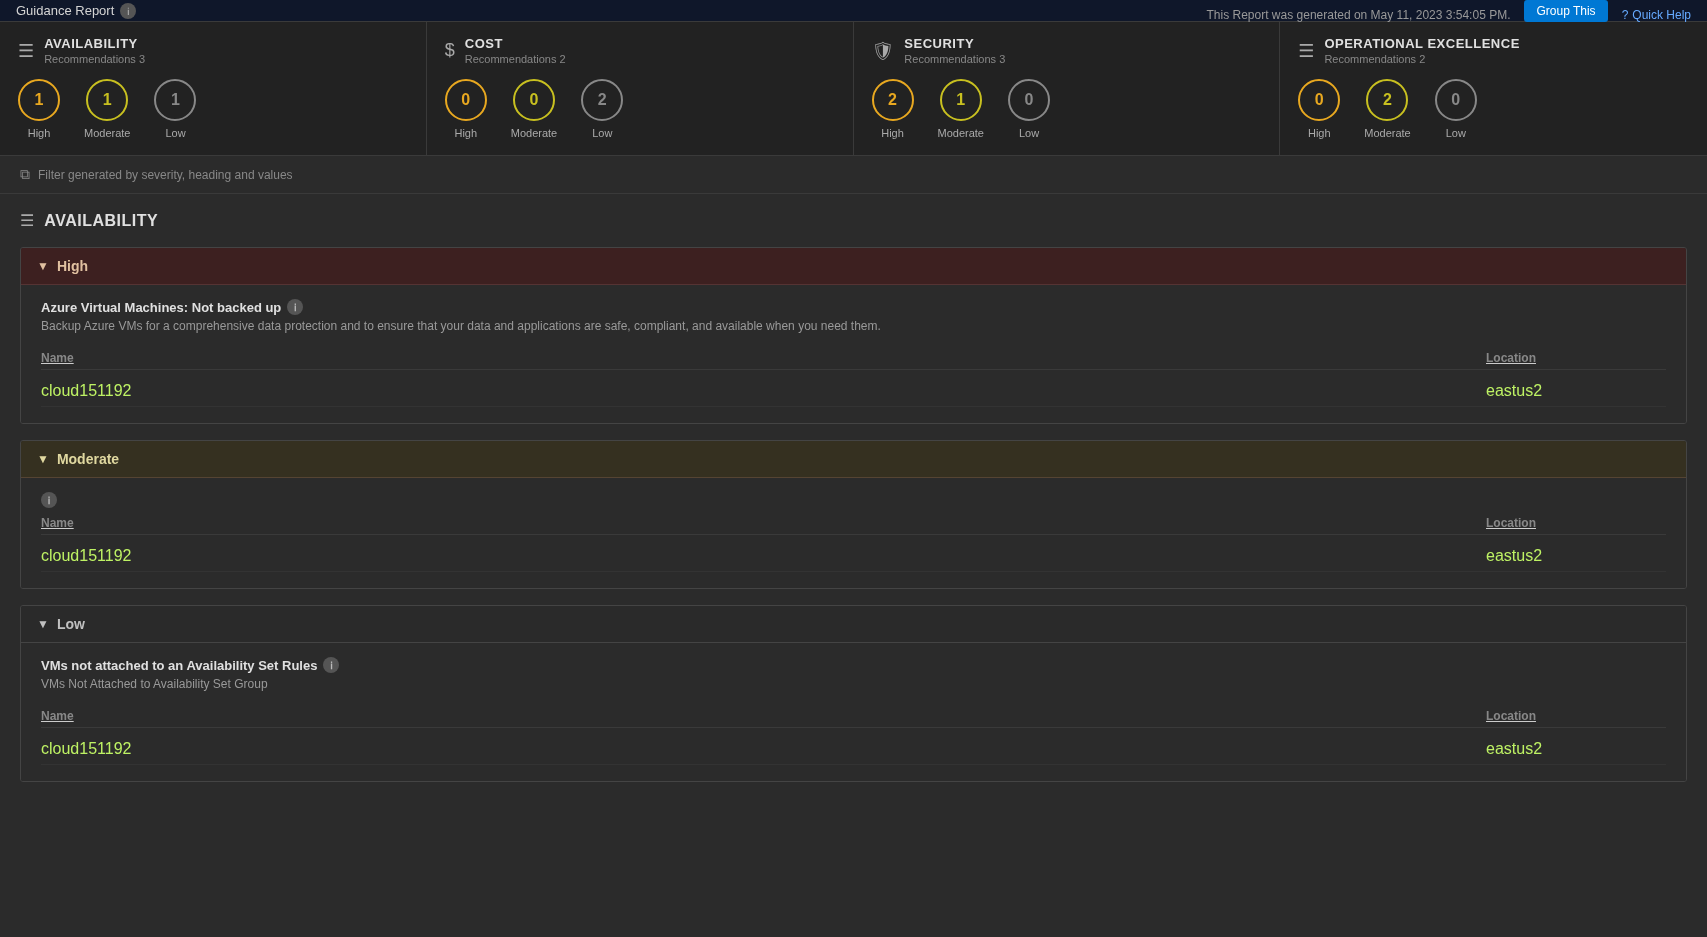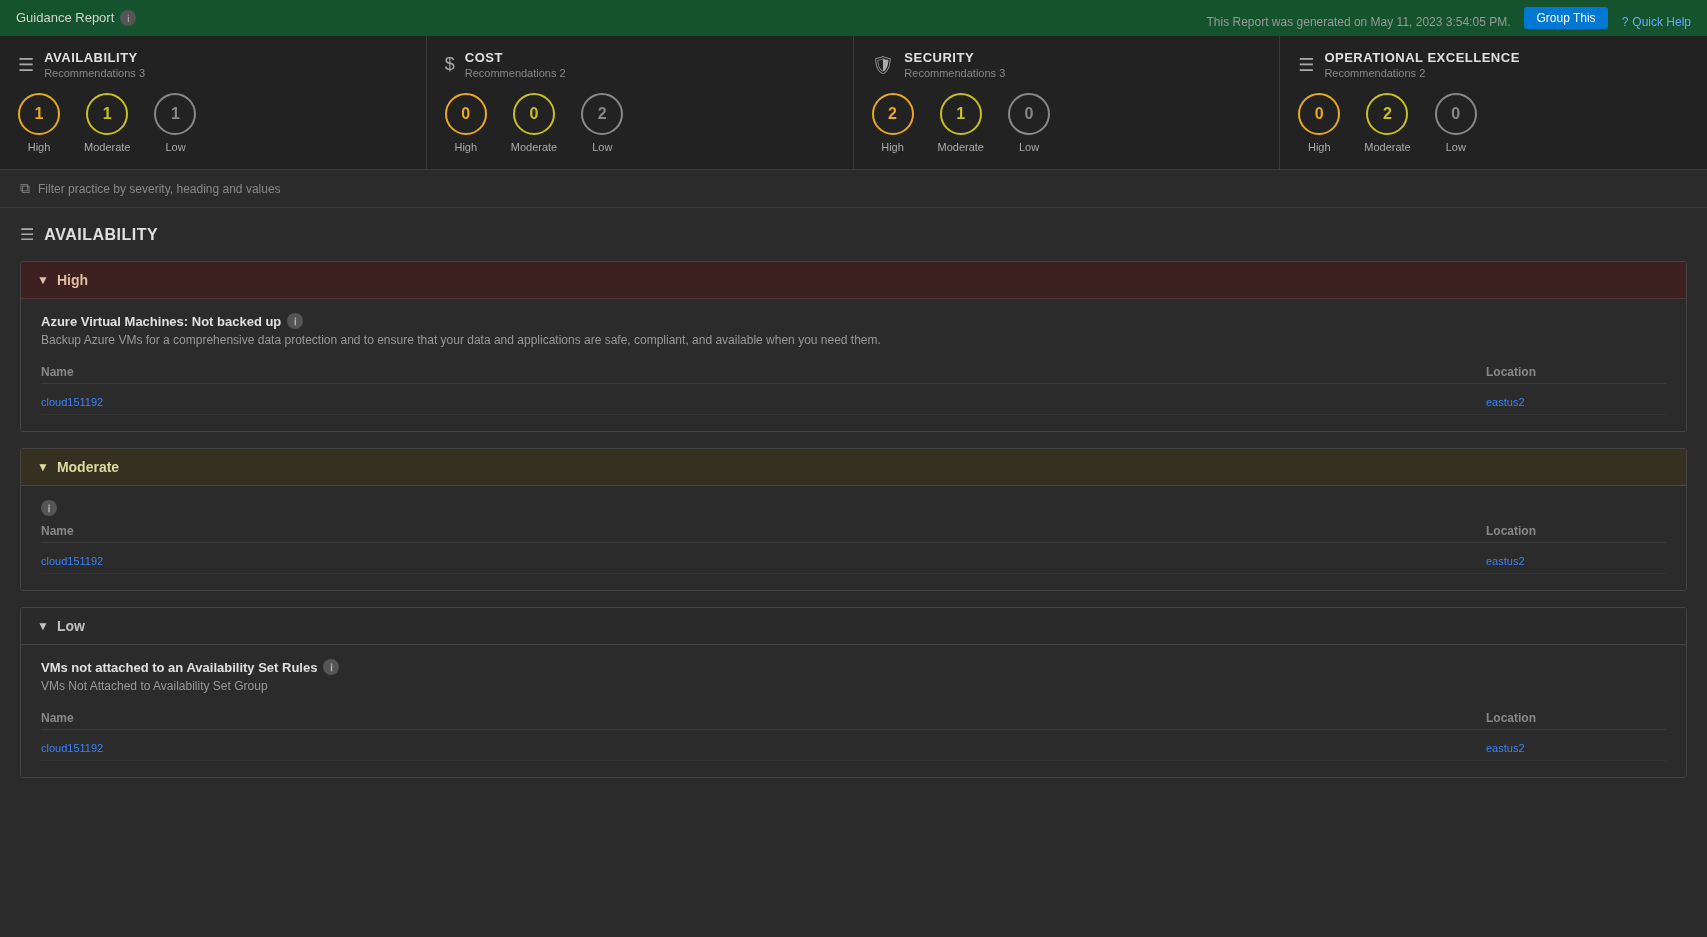--- a/index.html
+++ b/index.html
@@ -6,26 +6,26 @@
     body {
       background: #2b2b2b;
       color: #ccc;
       font-family: 'Segoe UI', Arial, sans-serif;
       font-size: 13px;
       min-height: 937px;
     }
 
     
     .top-bar {
-      background: #14532d;
+      background: #0f172a;
       display: flex;
       align-items: center;
       justify-content: space-between;
       padding: 0 16px;
-      height: 36px;
+      height: 22px;
       border-bottom: 1px solid #3a3a3a;
     }
     .top-bar-title {
       color: #d4d4d4;
       font-size: 13px;
       display: flex;
       align-items: center;
       gap: 6px;
     }
     .top-bar-right {
@@ -191,34 +191,35 @@
       margin-bottom: 14px;
     }
     .data-table {
       width: 100%;
     }
     .data-table-header {
       display: flex;
       padding: 4px 0;
       border-bottom: 1px solid #3a3a3a;
       margin-bottom: 6px;
+      text-decoration: underline;
     }
     .data-table-header span {
       color: #888;
       font-size: 12px;
       font-weight: 600;
     }
     .data-table-row {
       display: flex;
       padding: 6px 0;
       border-bottom: 1px solid #333;
     }
     .data-table-row span {
-      color: #3b82f6;
-      font-size: 11px;
+      color: #bef264;
+      font-size: 16px;
     }
     .col-name { flex: 1; }
     .col-location { width: 180px; }
 
     .chevron { font-size: 12px; }
     .info-icon {
       width: 16px;
       height: 16px;
       border-radius: 50%;
       background: #555;
@@ -359,21 +360,21 @@
       <div class="metric-circle low">0</div>
       <span class="metric-label">Low</span>
     </div>
 
     </div>
   </div>
   </div>
 
 <div class="filter-bar">
   <span class="icon-filter"></span>
-  <span>Filter practice by severity, heading and values</span>
+  <span>Filter generated by severity, heading and values</span>
 </div>
 
 <div class="main-content">
   <div class="section-header">
     <span class="card-icon icon-availability"></span>
     <span class="section-title">AVAILABILITY</span>
   </div>
   <div id="severity-blocks">
       <div class="severity-block">
     <div class="severity-header high">

